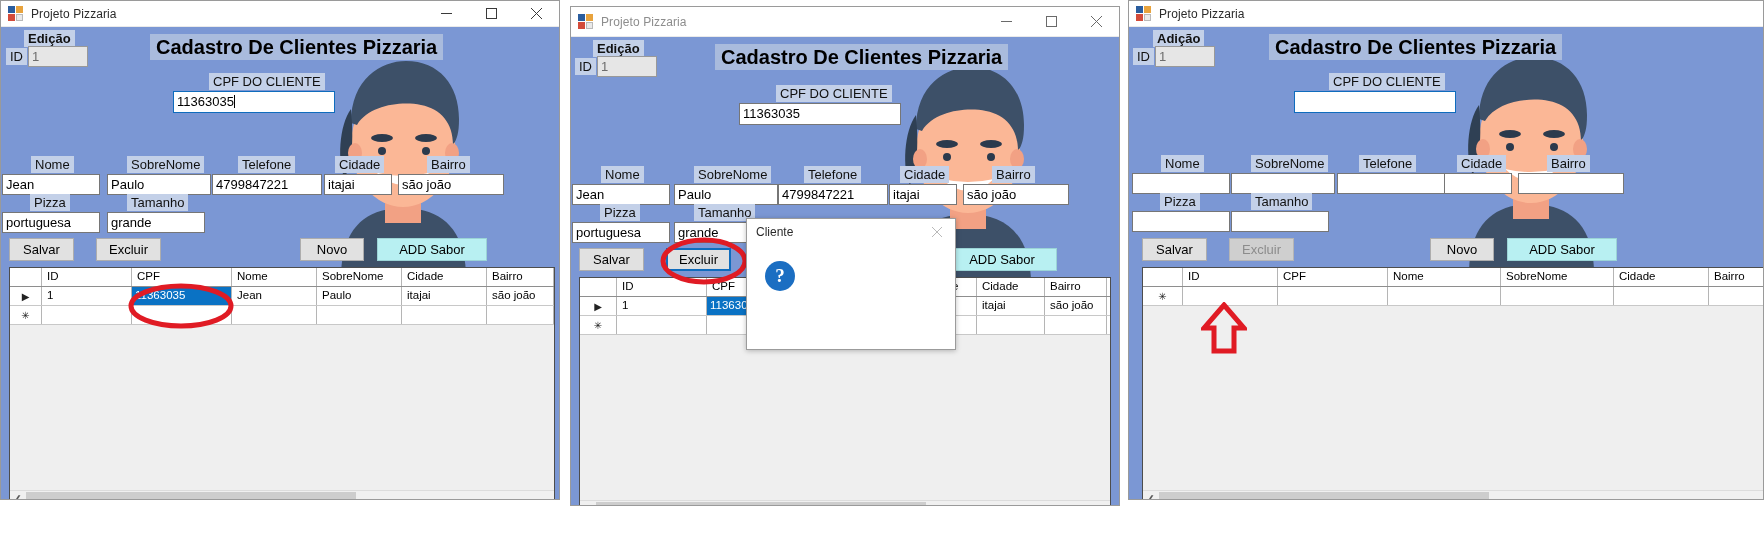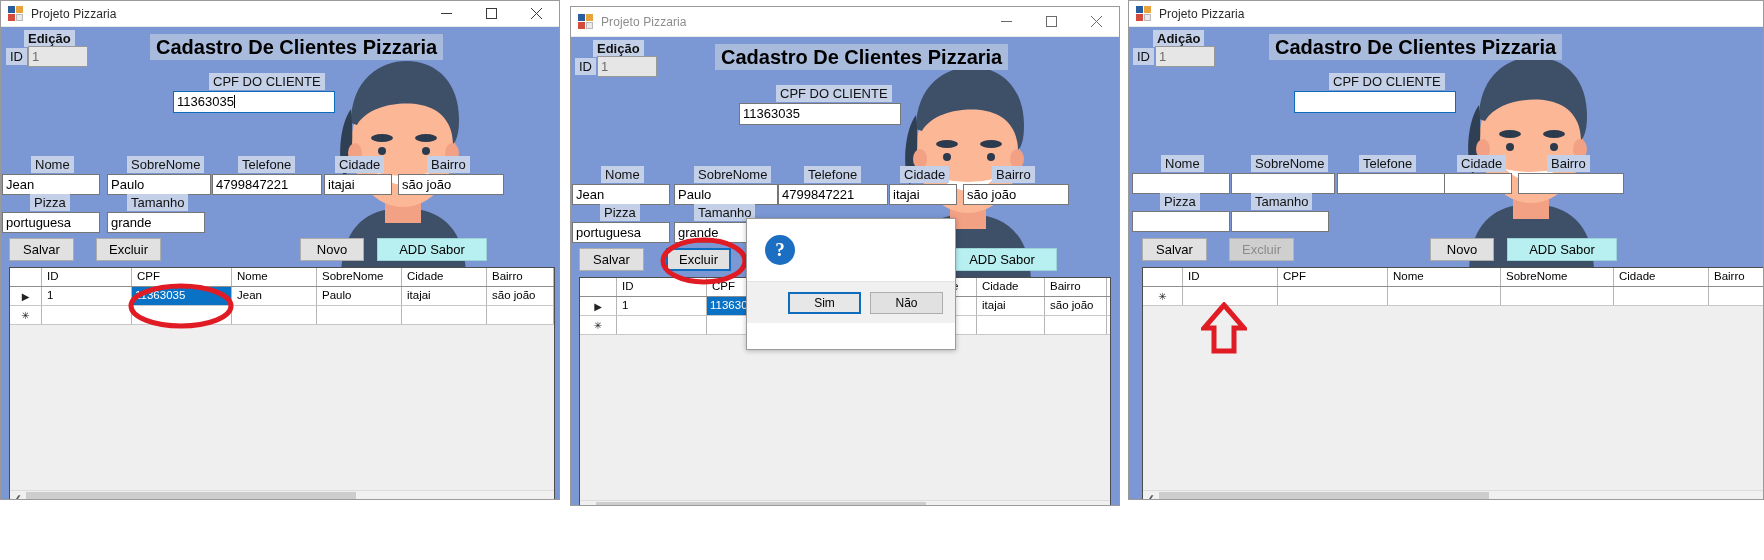--- a/index.html
+++ b/index.html
@@ -454,26 +454,31 @@
           <div class="track"></div>
         </div>
       </div>
 
       <svg class="anno" style="left:88px; top:200px; width:90px; height:48px;" viewBox="0 0 90 48">
         <ellipse cx="45" cy="24" rx="41" ry="21" fill="none" stroke="#e01b24" stroke-width="5"></ellipse>
       </svg>
     </div>
 
     <div class="dlg" style="left:175px; top:211px; width:210px; height:132px;">
+      <div class="dlg-title">
+        <span>Cliente</span>
+        <div class="dlg-close">
+          <svg width="10" height="10" viewBox="0 0 10 10">
+              <line x1="0" y1="0" x2="10" y2="10" stroke="#b9b9b9" stroke-width="1"></line>
+              <line x1="10" y1="0" x2="0" y2="10" stroke="#b9b9b9" stroke-width="1"></line>
+            </svg>
+        </div>
+      </div>
       <div class="dlg-body">
         <div class="qmark">?</div>
-      </div>
-      <div class="dlg-foot">
-        <div class="dlg-btn default">Sim</div>
-        <div class="dlg-btn">Não</div>
       </div>
     </div>
   </div>
 
   <div class="win" style="left:1128px; top:0px; width:636px; height:500px;">
 
     <div class="titlebar">
       <div class="tb-icon">
         <span class="sq s1"></span>
           <span class="sq s2"></span>

